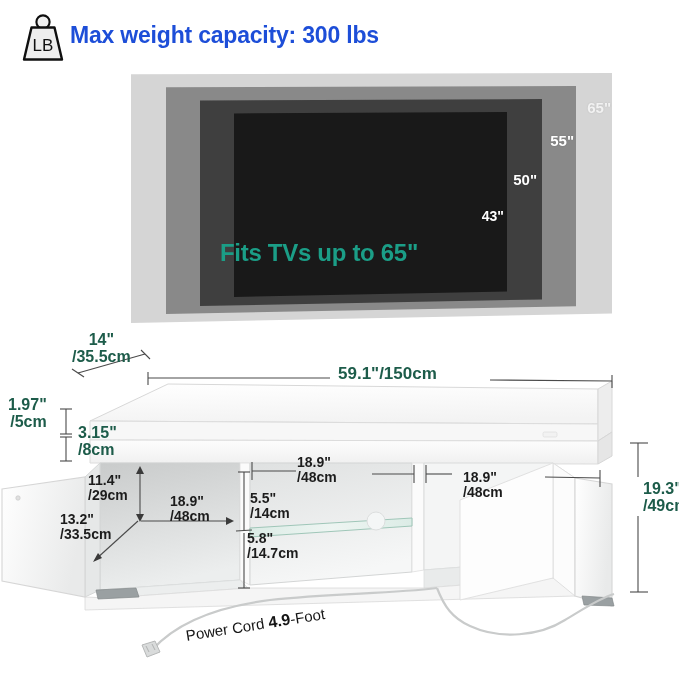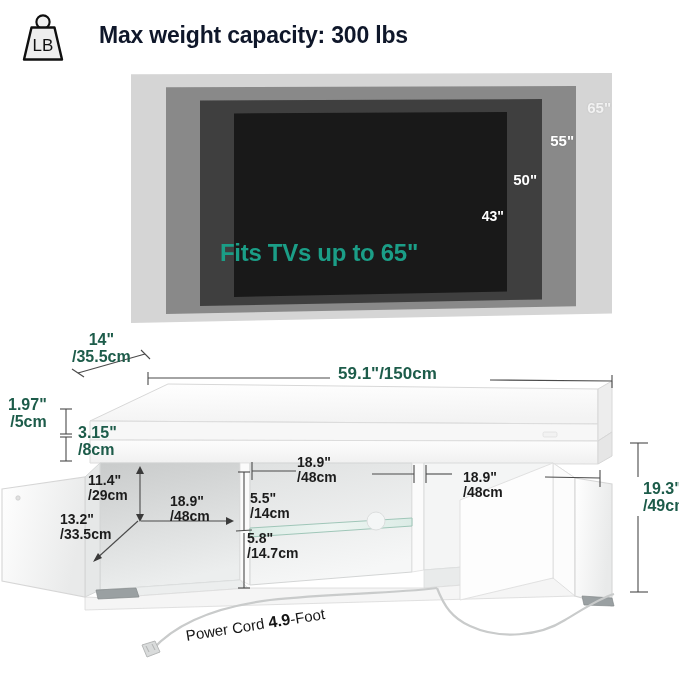--- a/index.html
+++ b/index.html
@@ -7,22 +7,22 @@
     width:679px;height:686px;background:#ffffff;
     font-family:"Liberation Sans","DejaVu Sans",sans-serif;
     overflow:hidden;position:relative;
   }
   .stage{position:absolute;left:0;top:0;width:679px;height:522px;}
 
   
   .header{position:absolute;left:10px;top:8px;width:660px;height:56px;}
   .wt-icon{position:absolute;left:4px;top:6px;width:58px;height:50px;}
   .hdr-text{
-    position:absolute;left:89px;top:14px;
-    font-size:23px;font-weight:700;color:#0f172a;letter-spacing:-0.2px;
+    position:absolute;left:60px;top:14px;
+    font-size:23px;font-weight:700;color:#1d4ed8;letter-spacing:-0.2px;
     white-space:nowrap;
   }
 
   
   .tvwrap{position:absolute;left:131px;top:73px;width:483px;height:258px;}
   .tvlayer{position:absolute;}
   .l65{left:0px;top:0px;width:481px;height:250px;background:#d5d5d5;
        clip-path:polygon(0% 0.5%,100% 0%,100% 96.2%,0% 100%);}
   .l55{left:35px;top:13px;width:410px;height:228px;background:#898989;
        clip-path:polygon(0% 0.6%,100% 0%,100% 96.6%,0% 100%);}

